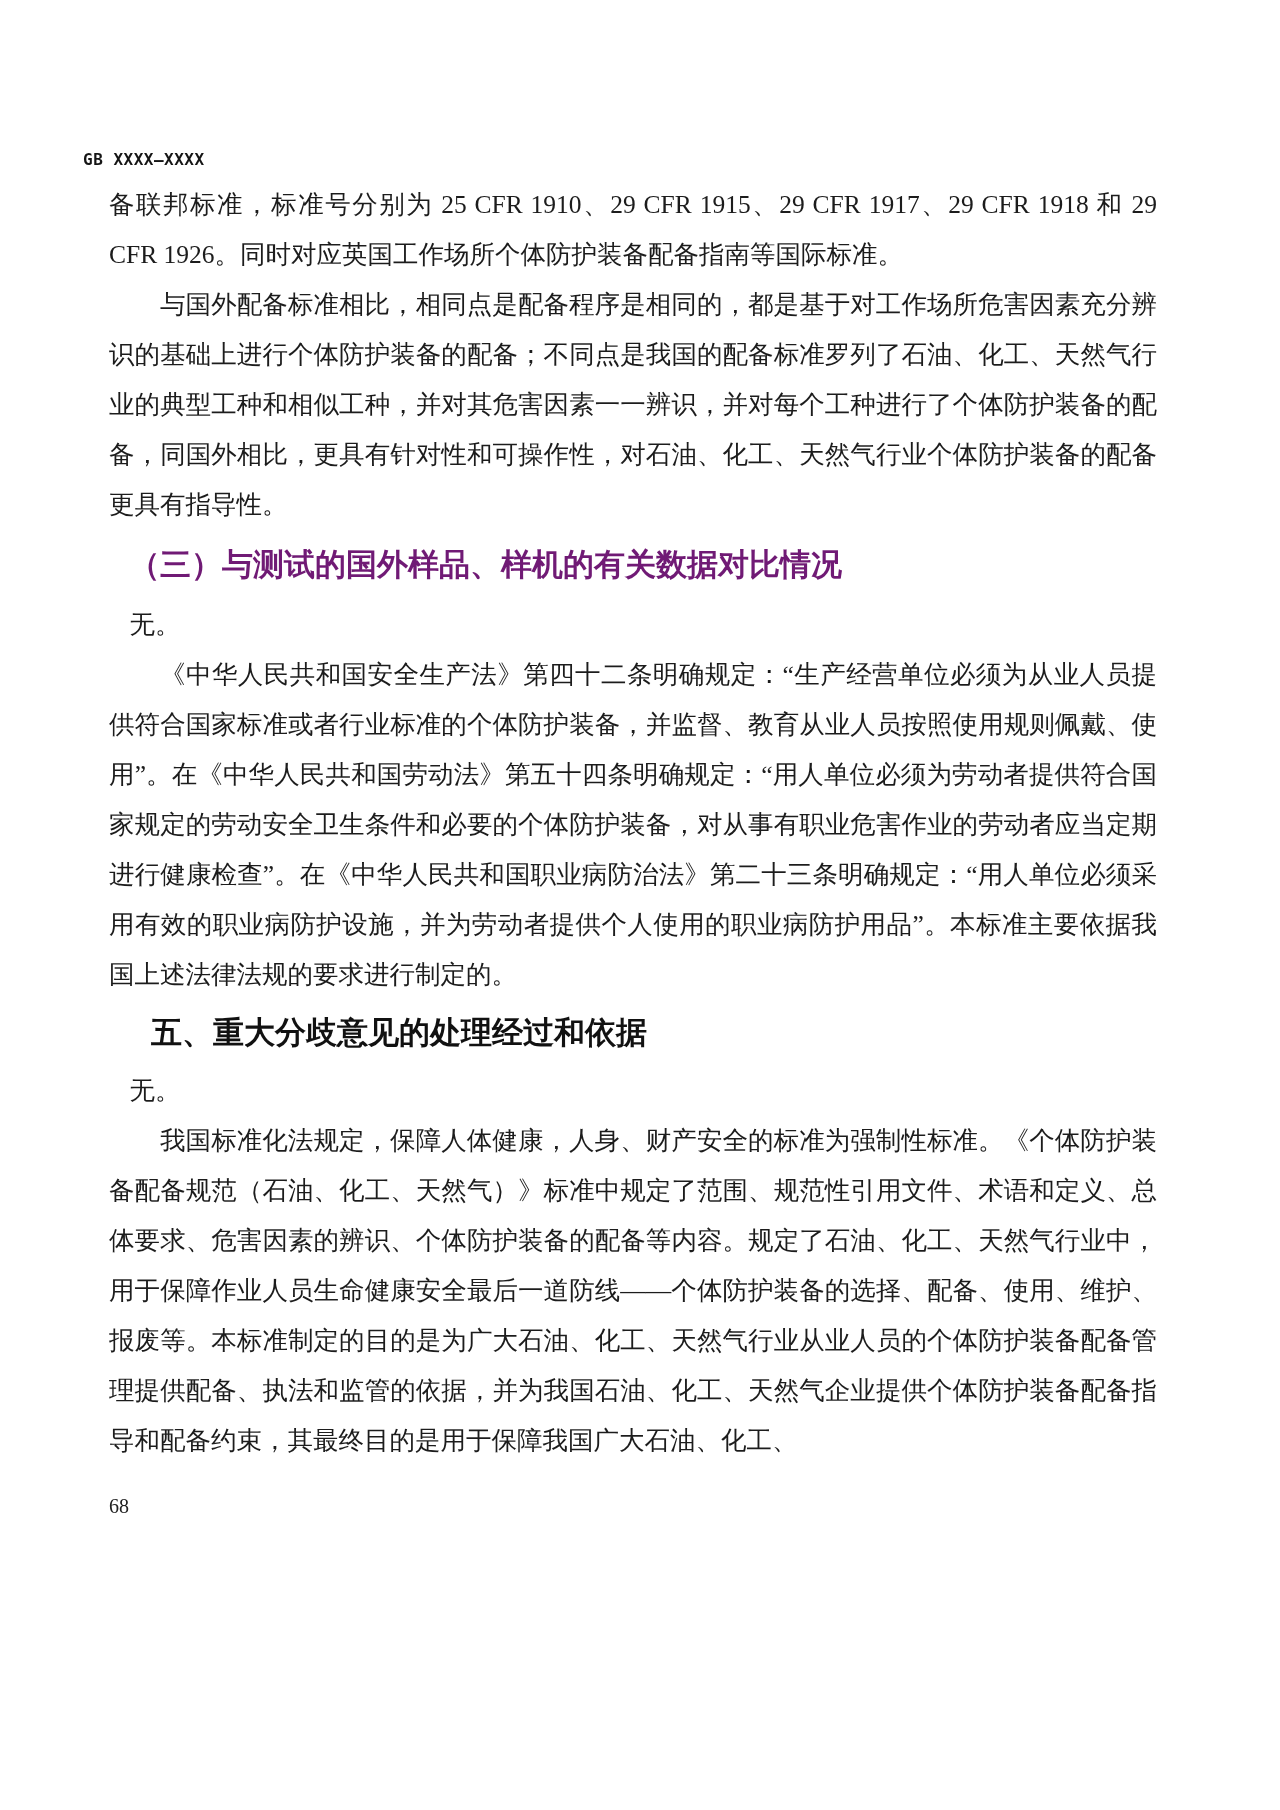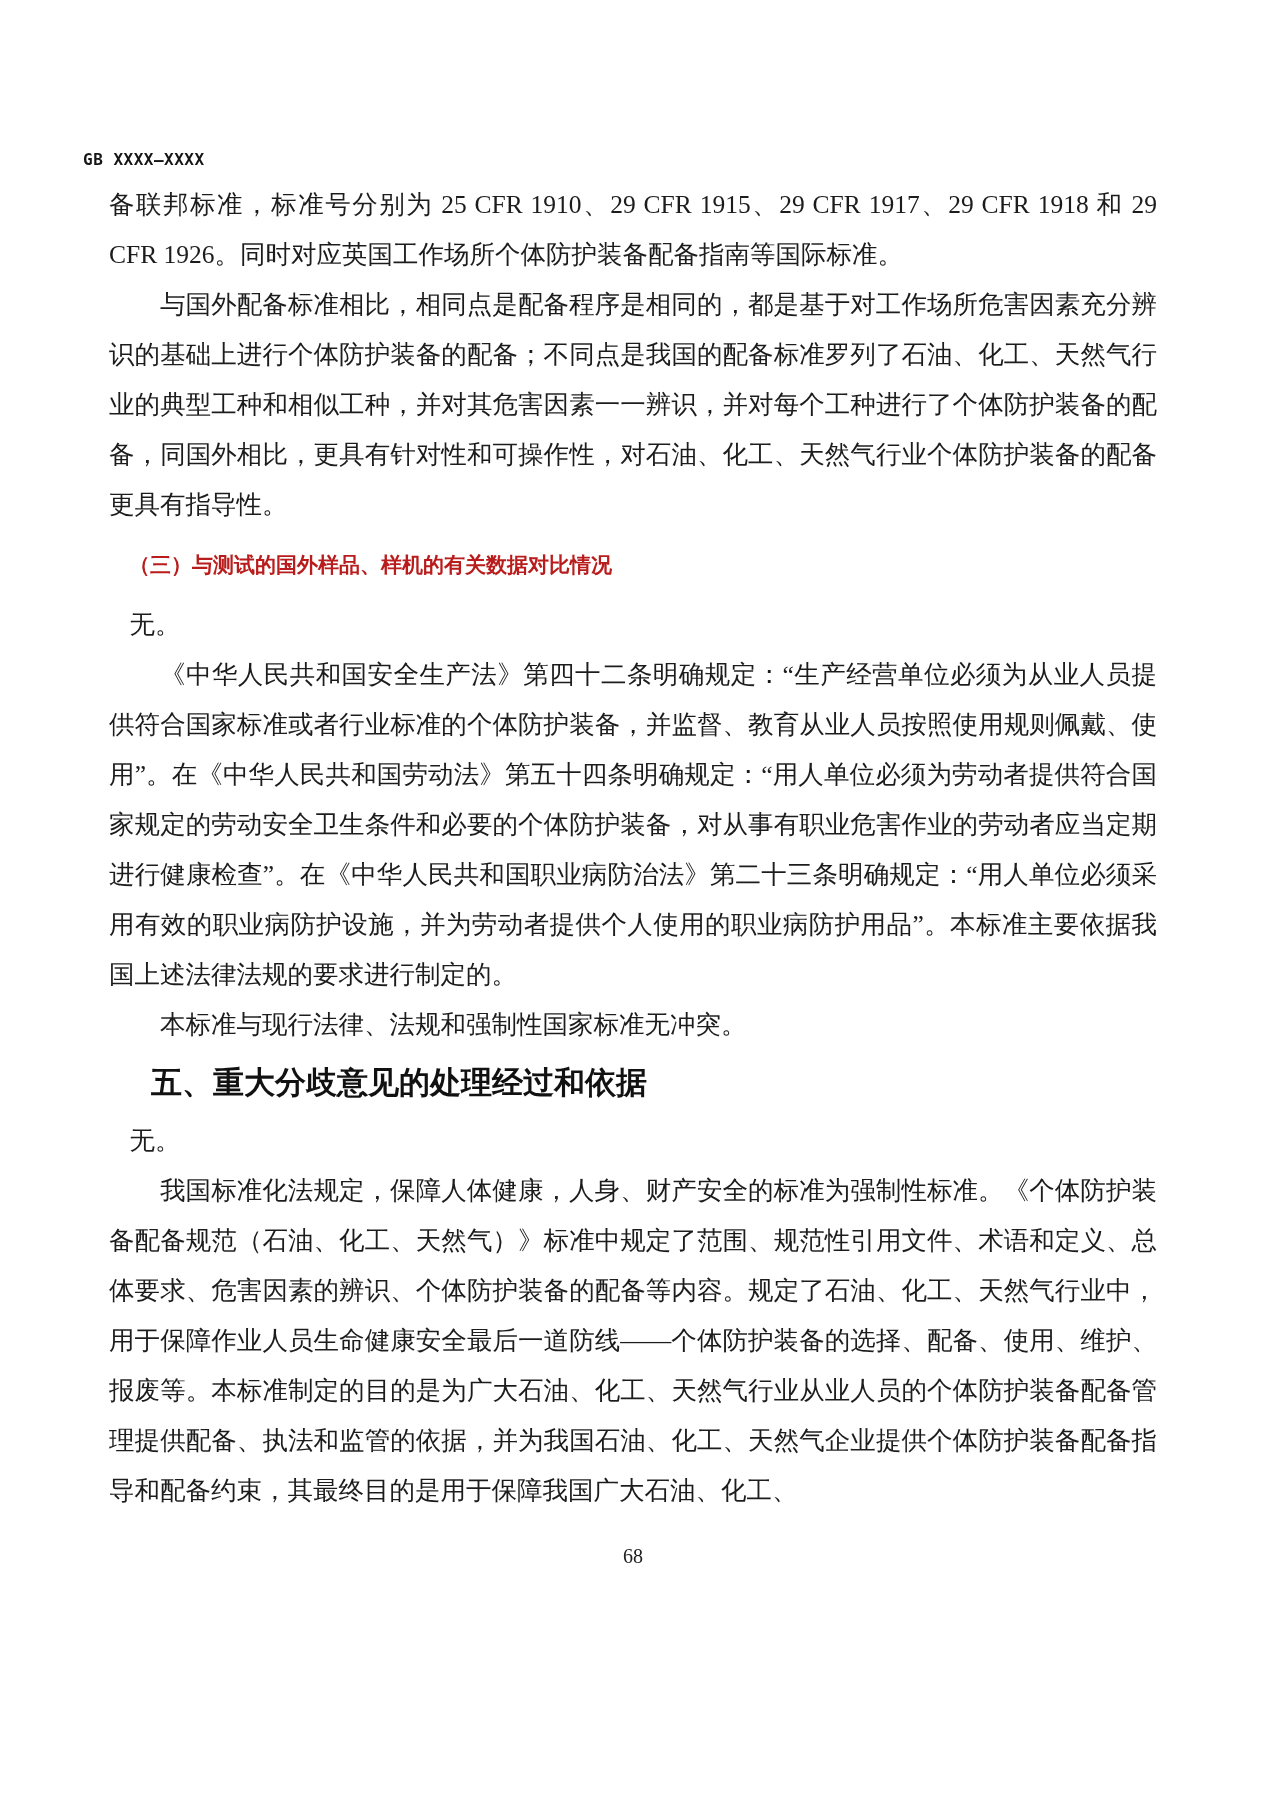--- a/index.html
+++ b/index.html
@@ -44,49 +44,48 @@
     font-weight: bold;
     font-size: 31px;
     line-height: 54px;
     text-indent: 42px;
     color: #111;
   }
   h3.heading-sub {
     margin: 10px 0;
     font-family: "Liberation Sans", "DejaVu Sans", sans-serif;
     font-weight: bold;
-    font-size: 21px;
+    font-size: 31px;
     line-height: 50px;
     text-indent: 20px;
-    color: #b91c1c;
+    color: #701a75;
   }
 
   .page-number {
     margin-top: 28px;
-    text-align: center;
+    text-align: left;
     font-size: 20px;
     line-height: 24px;
     color: #222;
   }
 </style>
 </head>
 <body>
 
 <div class="page">
   <div class="content">
 
     <div class="doc-code">GB XXXX—XXXX</div>
 
     <div class="blocks">
         <p class="body indent-none">备联邦标准，标准号分别为 25 CFR 1910、29 CFR 1915、29 CFR 1917、29 CFR 1918 和 29 CFR 1926。同时对应英国工作场所个体防护装备配备指南等国际标准。</p>
         <p class="body indent-first-line">与国外配备标准相比，相同点是配备程序是相同的，都是基于对工作场所危害因素充分辨识的基础上进行个体防护装备的配备；不同点是我国的配备标准罗列了石油、化工、天然气行业的典型工种和相似工种，并对其危害因素一一辨识，并对每个工种进行了个体防护装备的配备，同国外相比，更具有针对性和可操作性，对石油、化工、天然气行业个体防护装备的配备更具有指导性。</p>
         <h3 class="heading-sub">（三）与测试的国外样品、样机的有关数据对比情况</h3>
         <p class="body indent-small">无。</p>
         <p class="body indent-first-line">《中华人民共和国安全生产法》第四十二条明确规定：“生产经营单位必须为从业人员提供符合国家标准或者行业标准的个体防护装备，并监督、教育从业人员按照使用规则佩戴、使用”。在《中华人民共和国劳动法》第五十四条明确规定：“用人单位必须为劳动者提供符合国家规定的劳动安全卫生条件和必要的个体防护装备，对从事有职业危害作业的劳动者应当定期进行健康检查”。在《中华人民共和国职业病防治法》第二十三条明确规定：“用人单位必须采用有效的职业病防护设施，并为劳动者提供个人使用的职业病防护用品”。本标准主要依据我国上述法律法规的要求进行制定的。</p>
-        <p class="body indent-first-line">本标准与现行法律、法规和强制性国家标准无冲突。</p>
         <h2 class="heading-main">五、重大分歧意见的处理经过和依据</h2>
         <p class="body indent-small">无。</p>
         <p class="body indent-first-line">我国标准化法规定，保障人体健康，人身、财产安全的标准为强制性标准。《个体防护装备配备规范（石油、化工、天然气）》标准中规定了范围、规范性引用文件、术语和定义、总体要求、危害因素的辨识、个体防护装备的配备等内容。规定了石油、化工、天然气行业中，用于保障作业人员生命健康安全最后一道防线——个体防护装备的选择、配备、使用、维护、报废等。本标准制定的目的是为广大石油、化工、天然气行业从业人员的个体防护装备配备管理提供配备、执法和监管的依据，并为我国石油、化工、天然气企业提供个体防护装备配备指导和配备约束，其最终目的是用于保障我国广大石油、化工、</p>
       </div>
 
     <div class="page-number">68</div>
   </div>
 
 </div>
 

